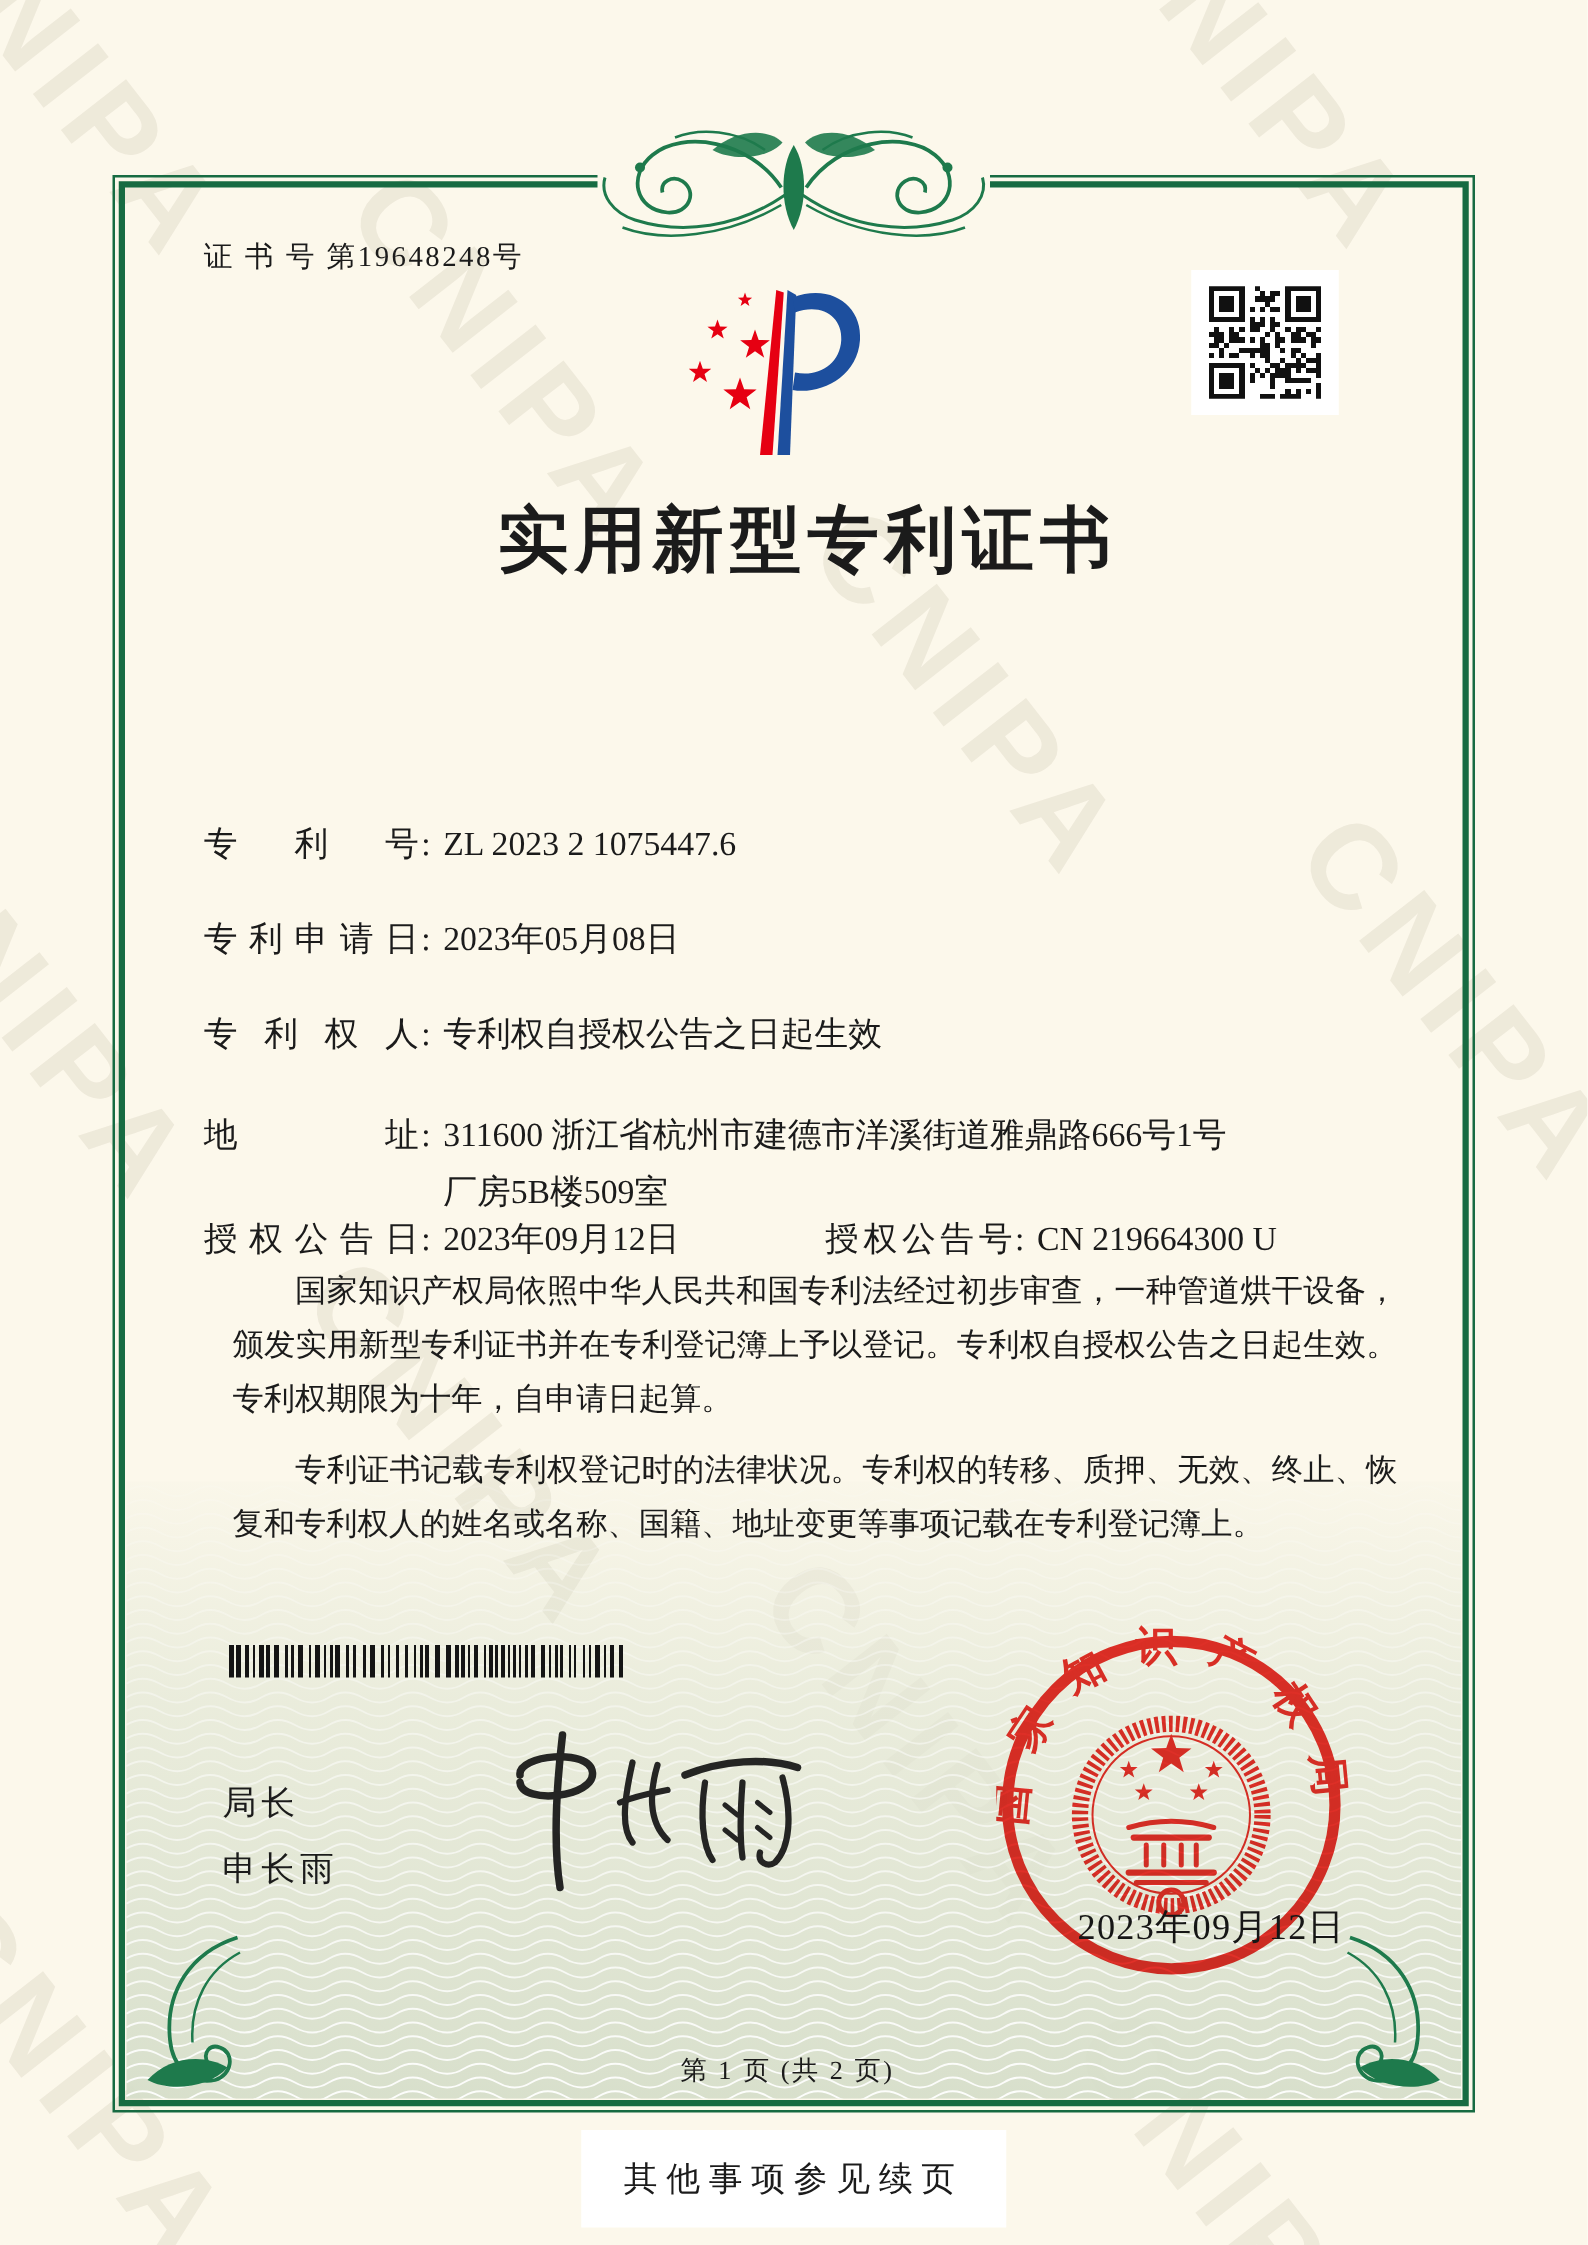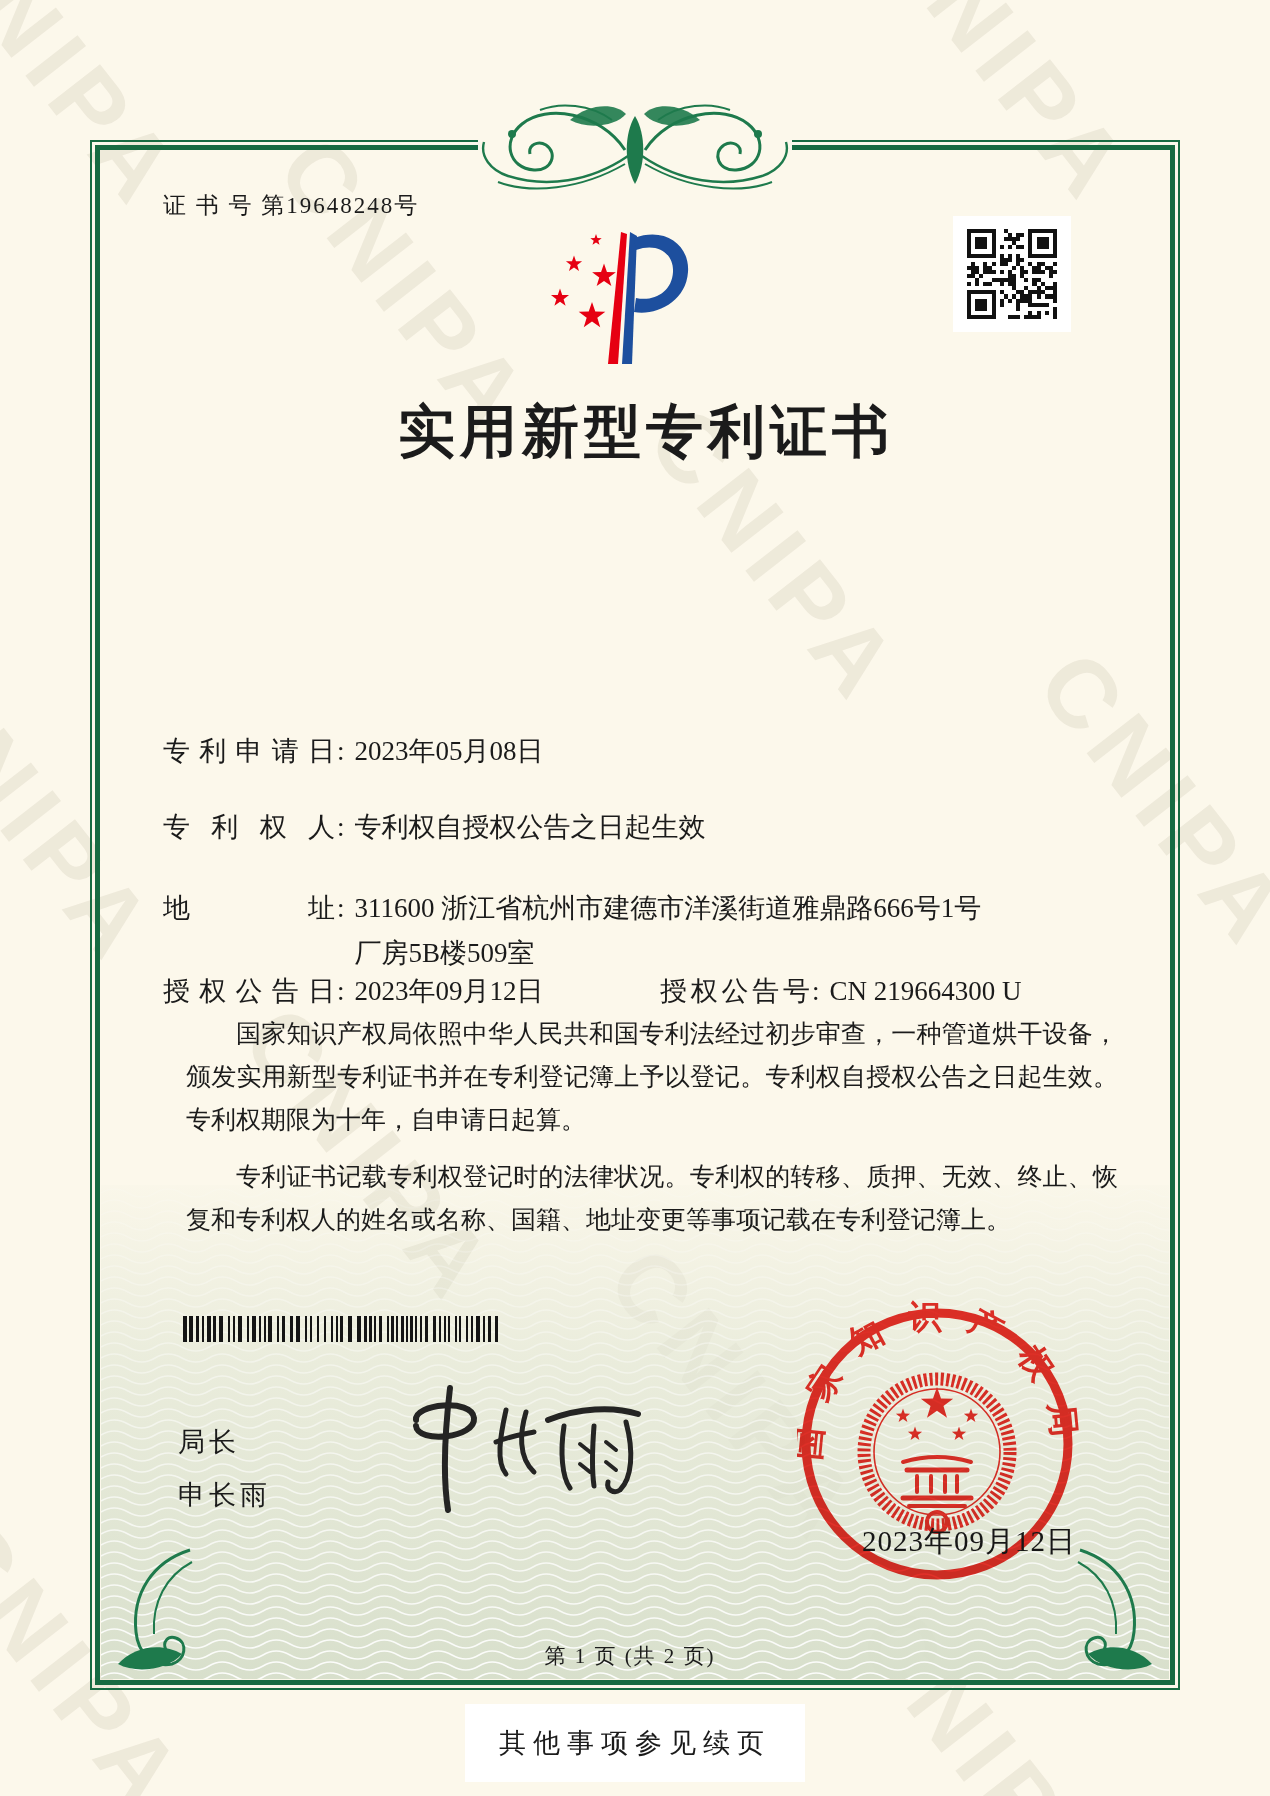--- a/index.html
+++ b/index.html
@@ -331,20 +331,23 @@
         <rect x="16" y="1" width="5" height="5" fill="#fff"></rect>
         <rect x="17" y="2" width="3" height="3" fill="#111"></rect>
         <rect x="0" y="15" width="7" height="7" fill="#111"></rect>
         <rect x="1" y="16" width="5" height="5" fill="#fff"></rect>
         <rect x="2" y="17" width="3" height="3" fill="#111"></rect>
       </svg>
   </div>
 
   <div class="title">实用新型专利证书</div>
 
+  <div class="row" style="top:658px">
+    <span class="lab">专利号</span><span class="col">:</span><span class="val">ZL 2023 2 1075447.6</span>
+  </div>
   <div class="row" style="top:734px">
     <span class="lab">专利申请日</span><span class="col">:</span><span class="val">2023年05月08日</span>
   </div>
   <div class="row" style="top:810px">
     <span class="lab">专利权人</span><span class="col">:</span><span class="val">专利权自授权公告之日起生效</span>
   </div>
   <div class="row addr" style="top:886px">
     <span class="lab">地址</span><span class="col">:</span><span class="val"><span>311600 浙江省杭州市建德市洋溪街道雅鼎路666号1号</span><br><span>厂房5B楼509室</span></span>
   </div>
   <div class="row" style="top:974px">

